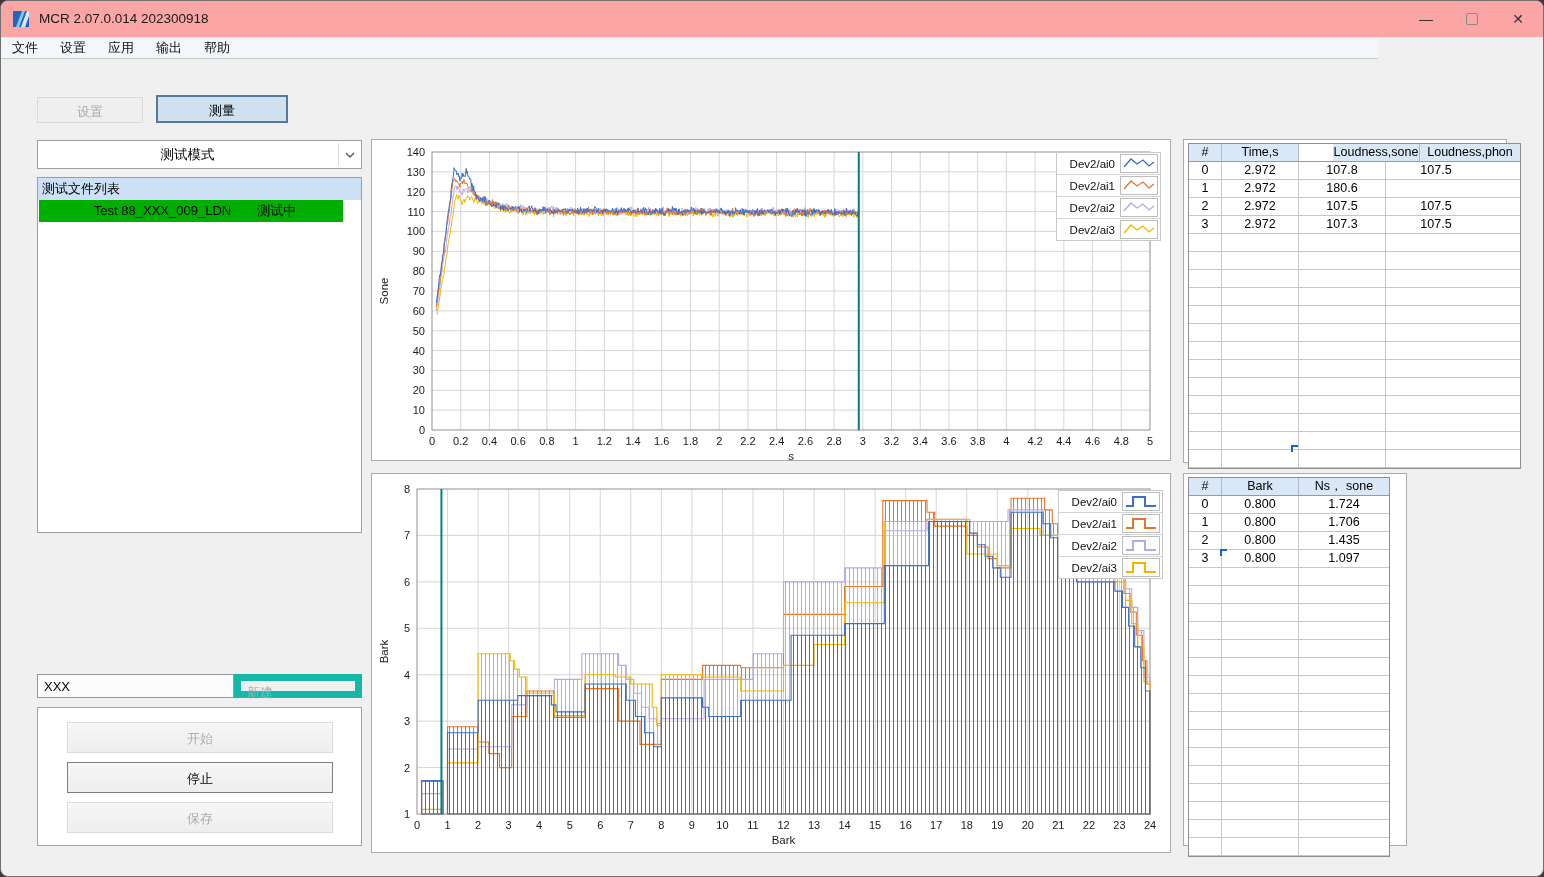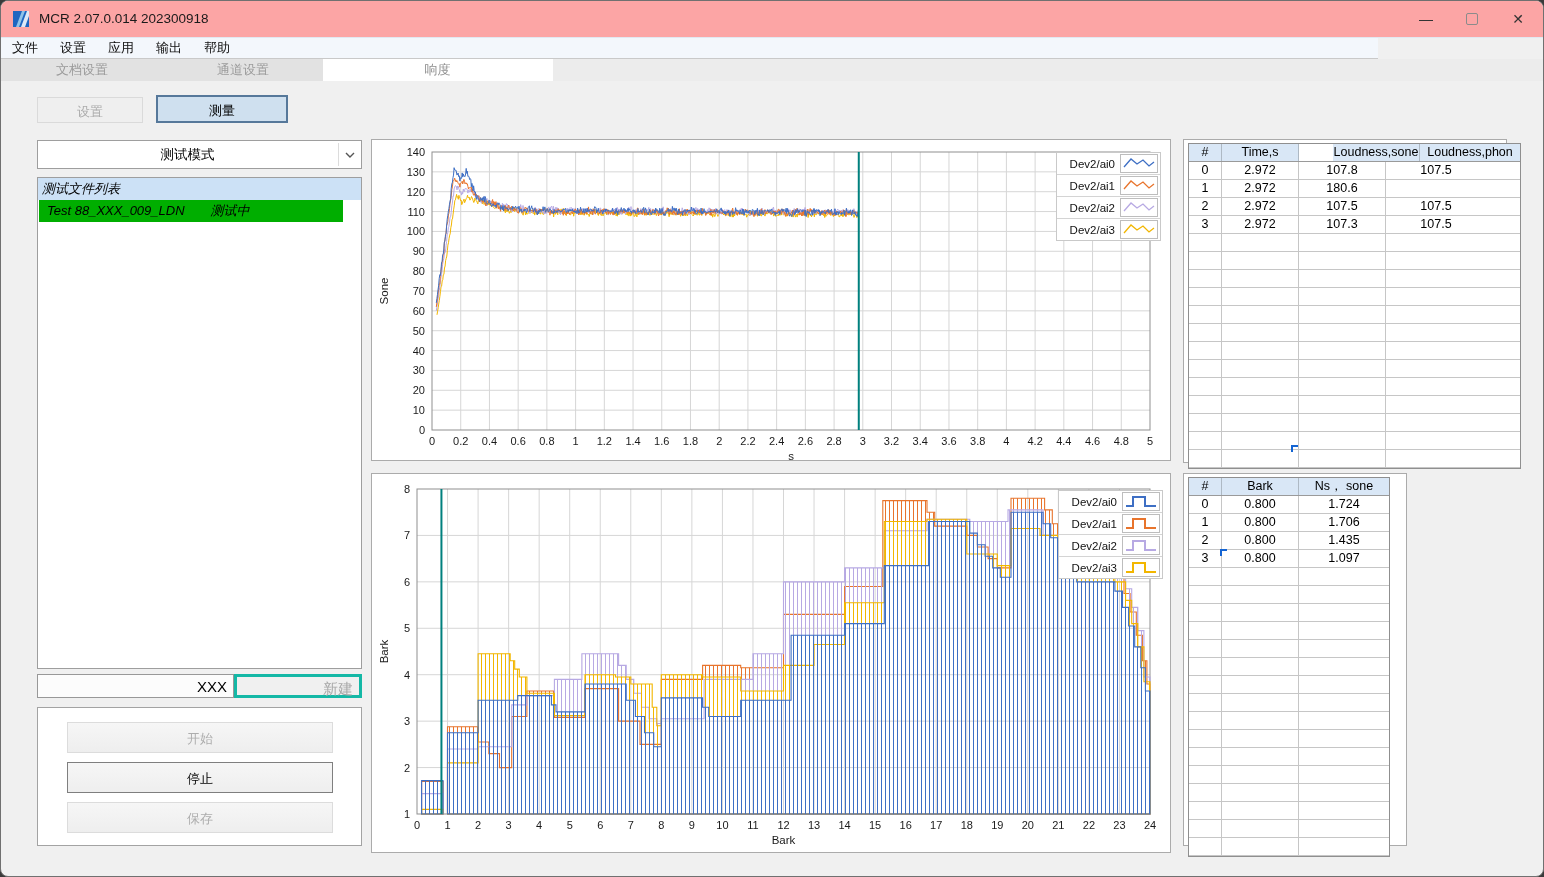--- a/index.html
+++ b/index.html
@@ -22,27 +22,27 @@
   .tab.t2{left:162px;width:160px;}
   .tab.t3{left:322px;width:229px;background:#ffffff;color:#8f8f8f;}
   
   .subtab{position:absolute;font-size:13px;text-align:center;font-family:inherit;}
   .subtab.settings{left:36px;top:96px;width:106px;height:26px;line-height:26px;background:#efefef;border:1px solid #dadada;color:#ababab;}
   .subtab.measure{left:155px;top:94px;width:132px;height:28px;line-height:26px;background:#cfe0ef;border:2px solid #56789a;color:#000;}
   
   .select{position:absolute;left:36px;top:139px;width:325px;height:29px;background:#fff;border:1px solid #9e9e9e;box-sizing:border-box;}
   .select .sel-value{position:absolute;left:0;right:24px;top:0;height:27px;line-height:27px;text-align:center;font-size:13.5px;color:#000;}
   .sel-arrow{position:absolute;right:0;top:2px;width:22px;height:23px;border-left:1px solid #dcdcdc;display:flex;align-items:center;justify-content:center;}
-  .listbox{position:absolute;left:36px;top:176px;width:325px;height:492px;background:#fff;border:1px solid #9e9e9e;box-sizing:border-box;font-style:italic;}
+  .listbox{position:absolute;left:36px;top:176px;width:325px;height:356px;background:#fff;border:1px solid #9e9e9e;box-sizing:border-box;}
   .list-header{height:22px;line-height:22px;background:#cce1f6;font-size:13px;color:#000;padding-left:4px;}
   .list-item{position:absolute;left:1px;top:22px;width:304px;height:22px;line-height:22px;font-size:13px;color:#000;padding-left:8px;box-sizing:border-box;}
   .item-status{margin-left:26px;}
-  .btn{position:absolute;font-size:15px;text-align:right;box-sizing:border-box;font-family:inherit;}
+  .btn{position:absolute;font-size:13px;text-align:left;box-sizing:border-box;font-family:inherit;}
   .btn-xxx{left:36px;top:673px;width:197px;height:24px;line-height:22px;background:#fcfcfc;border:1px solid #989898;color:#000;}
-  .btn-new{left:233px;top:673px;width:128px;height:24px;line-height:22px;background:#f0f0f0;border:3px solid #14b8a6;color:#a8a8a8;}
+  .btn-new{left:233px;top:673px;width:128px;height:24px;line-height:22px;background:#f0f0f0;border:7px solid #14b8a6;color:#a8a8a8;}
   .groupbox{position:absolute;left:36px;top:706px;width:325px;height:139px;background:#fff;border:1px solid #a3a3a3;box-sizing:border-box;}
   .gb-btn{position:absolute;left:29px;width:266px;height:31px;line-height:29px;font-size:13px;text-align:center;background:linear-gradient(#f6f6f6,#eeeeee);border:1px solid #dcdcdc;color:#adadad;box-sizing:border-box;font-family:inherit;}
   .gb-btn.start{top:14px;}
   .gb-btn.stop{top:54px;border:1px solid #7f7f7f;color:#000;}
   .gb-btn.save{top:94px;}
   
   .panel{position:absolute;background:#fff;border:1px solid #ababab;box-sizing:border-box;}
   .chart-panel1{left:370px;top:138px;width:800px;height:322px;}
   .chart-panel2{left:370px;top:472px;width:800px;height:380px;}
   .table-panel1{left:1182px;top:138px;width:324px;height:324px;}
@@ -96,41 +96,36 @@
   </div>
 
   <div class="menubar">
     <span class="menu-item">文件</span>
     <span class="menu-item">设置</span>
     <span class="menu-item">应用</span>
     <span class="menu-item">输出</span>
     <span class="menu-item">帮助</span>
   </div>
 
-  <div class="tabstrip">
-    <div class="tab t1">文档设置</div>
-    <div class="tab t2">通道设置</div>
-    <div class="tab t3">响度</div>
-  </div>
 
   <button class="subtab settings">设置</button>
   <button class="subtab measure">测量</button>
 
   <div class="select">
     <span class="sel-value">测试模式</span>
     <span class="sel-arrow">
       <svg width="10" height="6" viewBox="0 0 10 6">
           <polyline points="1,1 5,5 9,1" fill="none" stroke="#555" stroke-width="1.4"></polyline>
         </svg>
     </span>
   </div>
 
   <div class="listbox">
     <div class="list-header">测试文件列表</div>
-    <div class="list-item" id="green-item" style="background: rgb(0, 174, 0);">
+    <div class="list-item" id="green-item" style="background: rgb(0, 174, 0); text-align: center;">
       <span>Test 88_XXX_009_LDN</span><span class="item-status">测试中</span>
     </div>
   </div>
 
   <button class="btn btn-xxx">XXX</button>
   <button class="btn btn-new">新建</button>
 
   <div class="groupbox">
     <button class="gb-btn stop">停止</button>
     <button class="gb-btn start">开始</button>

